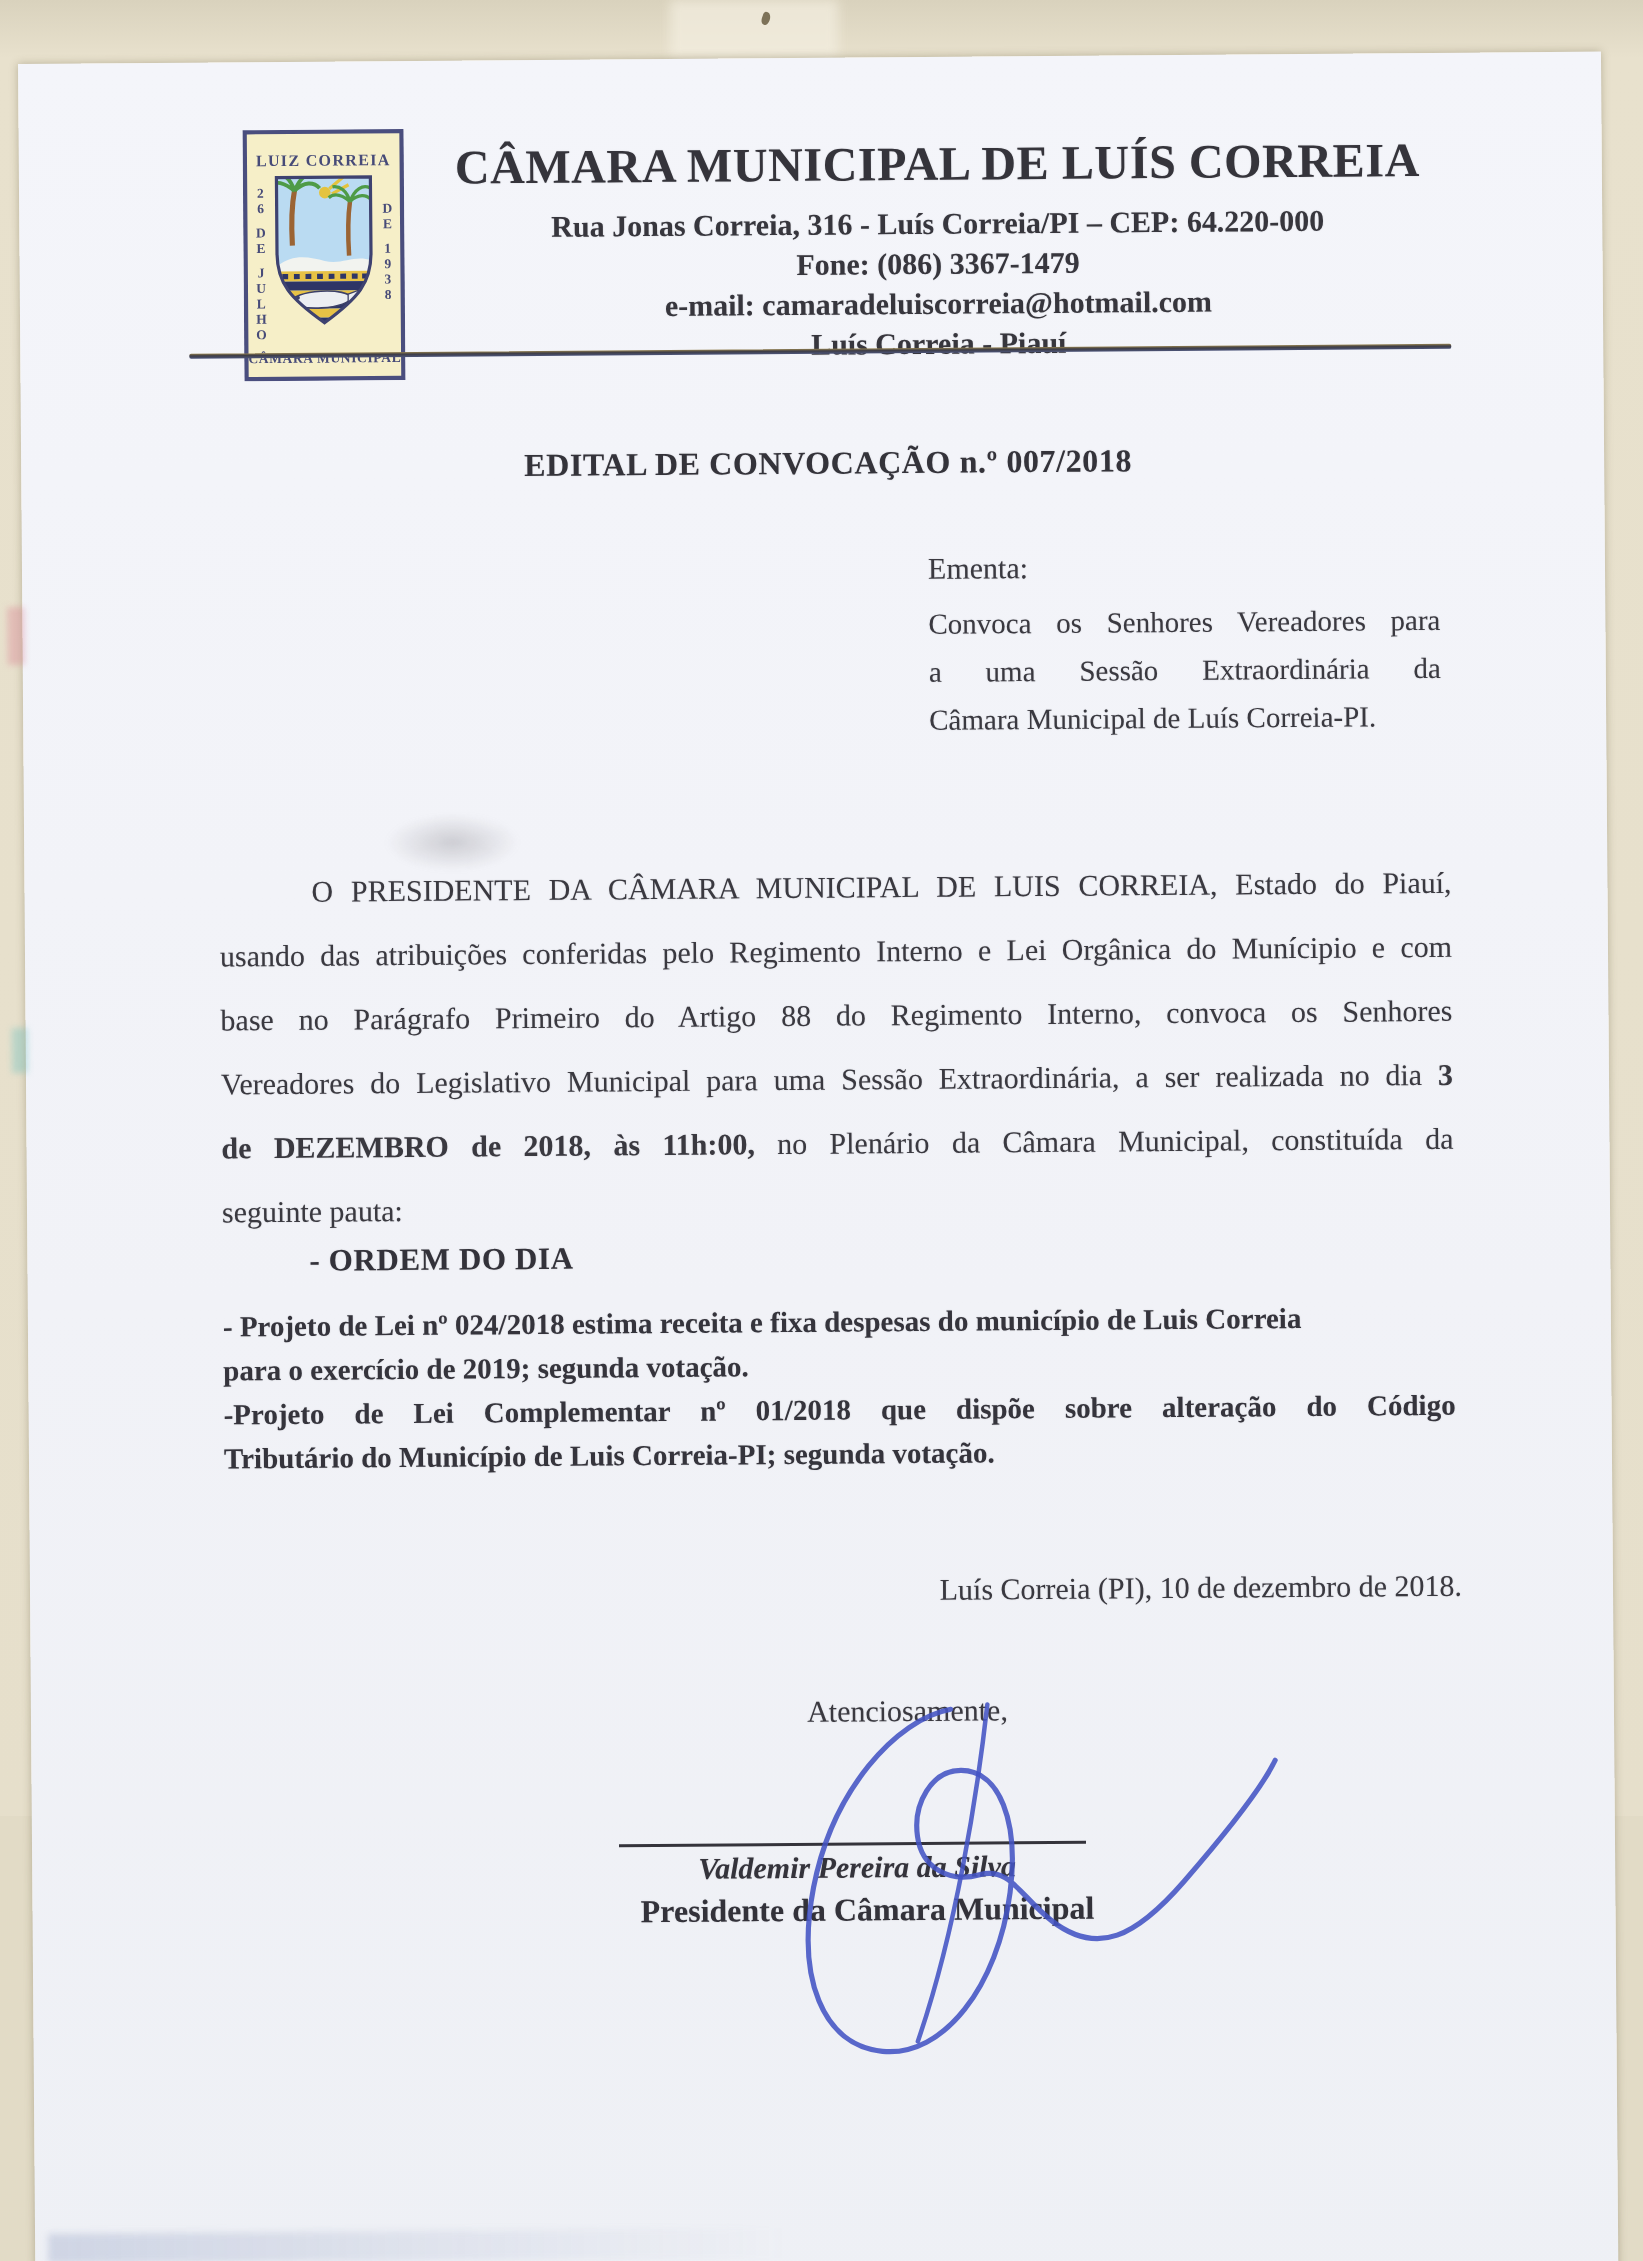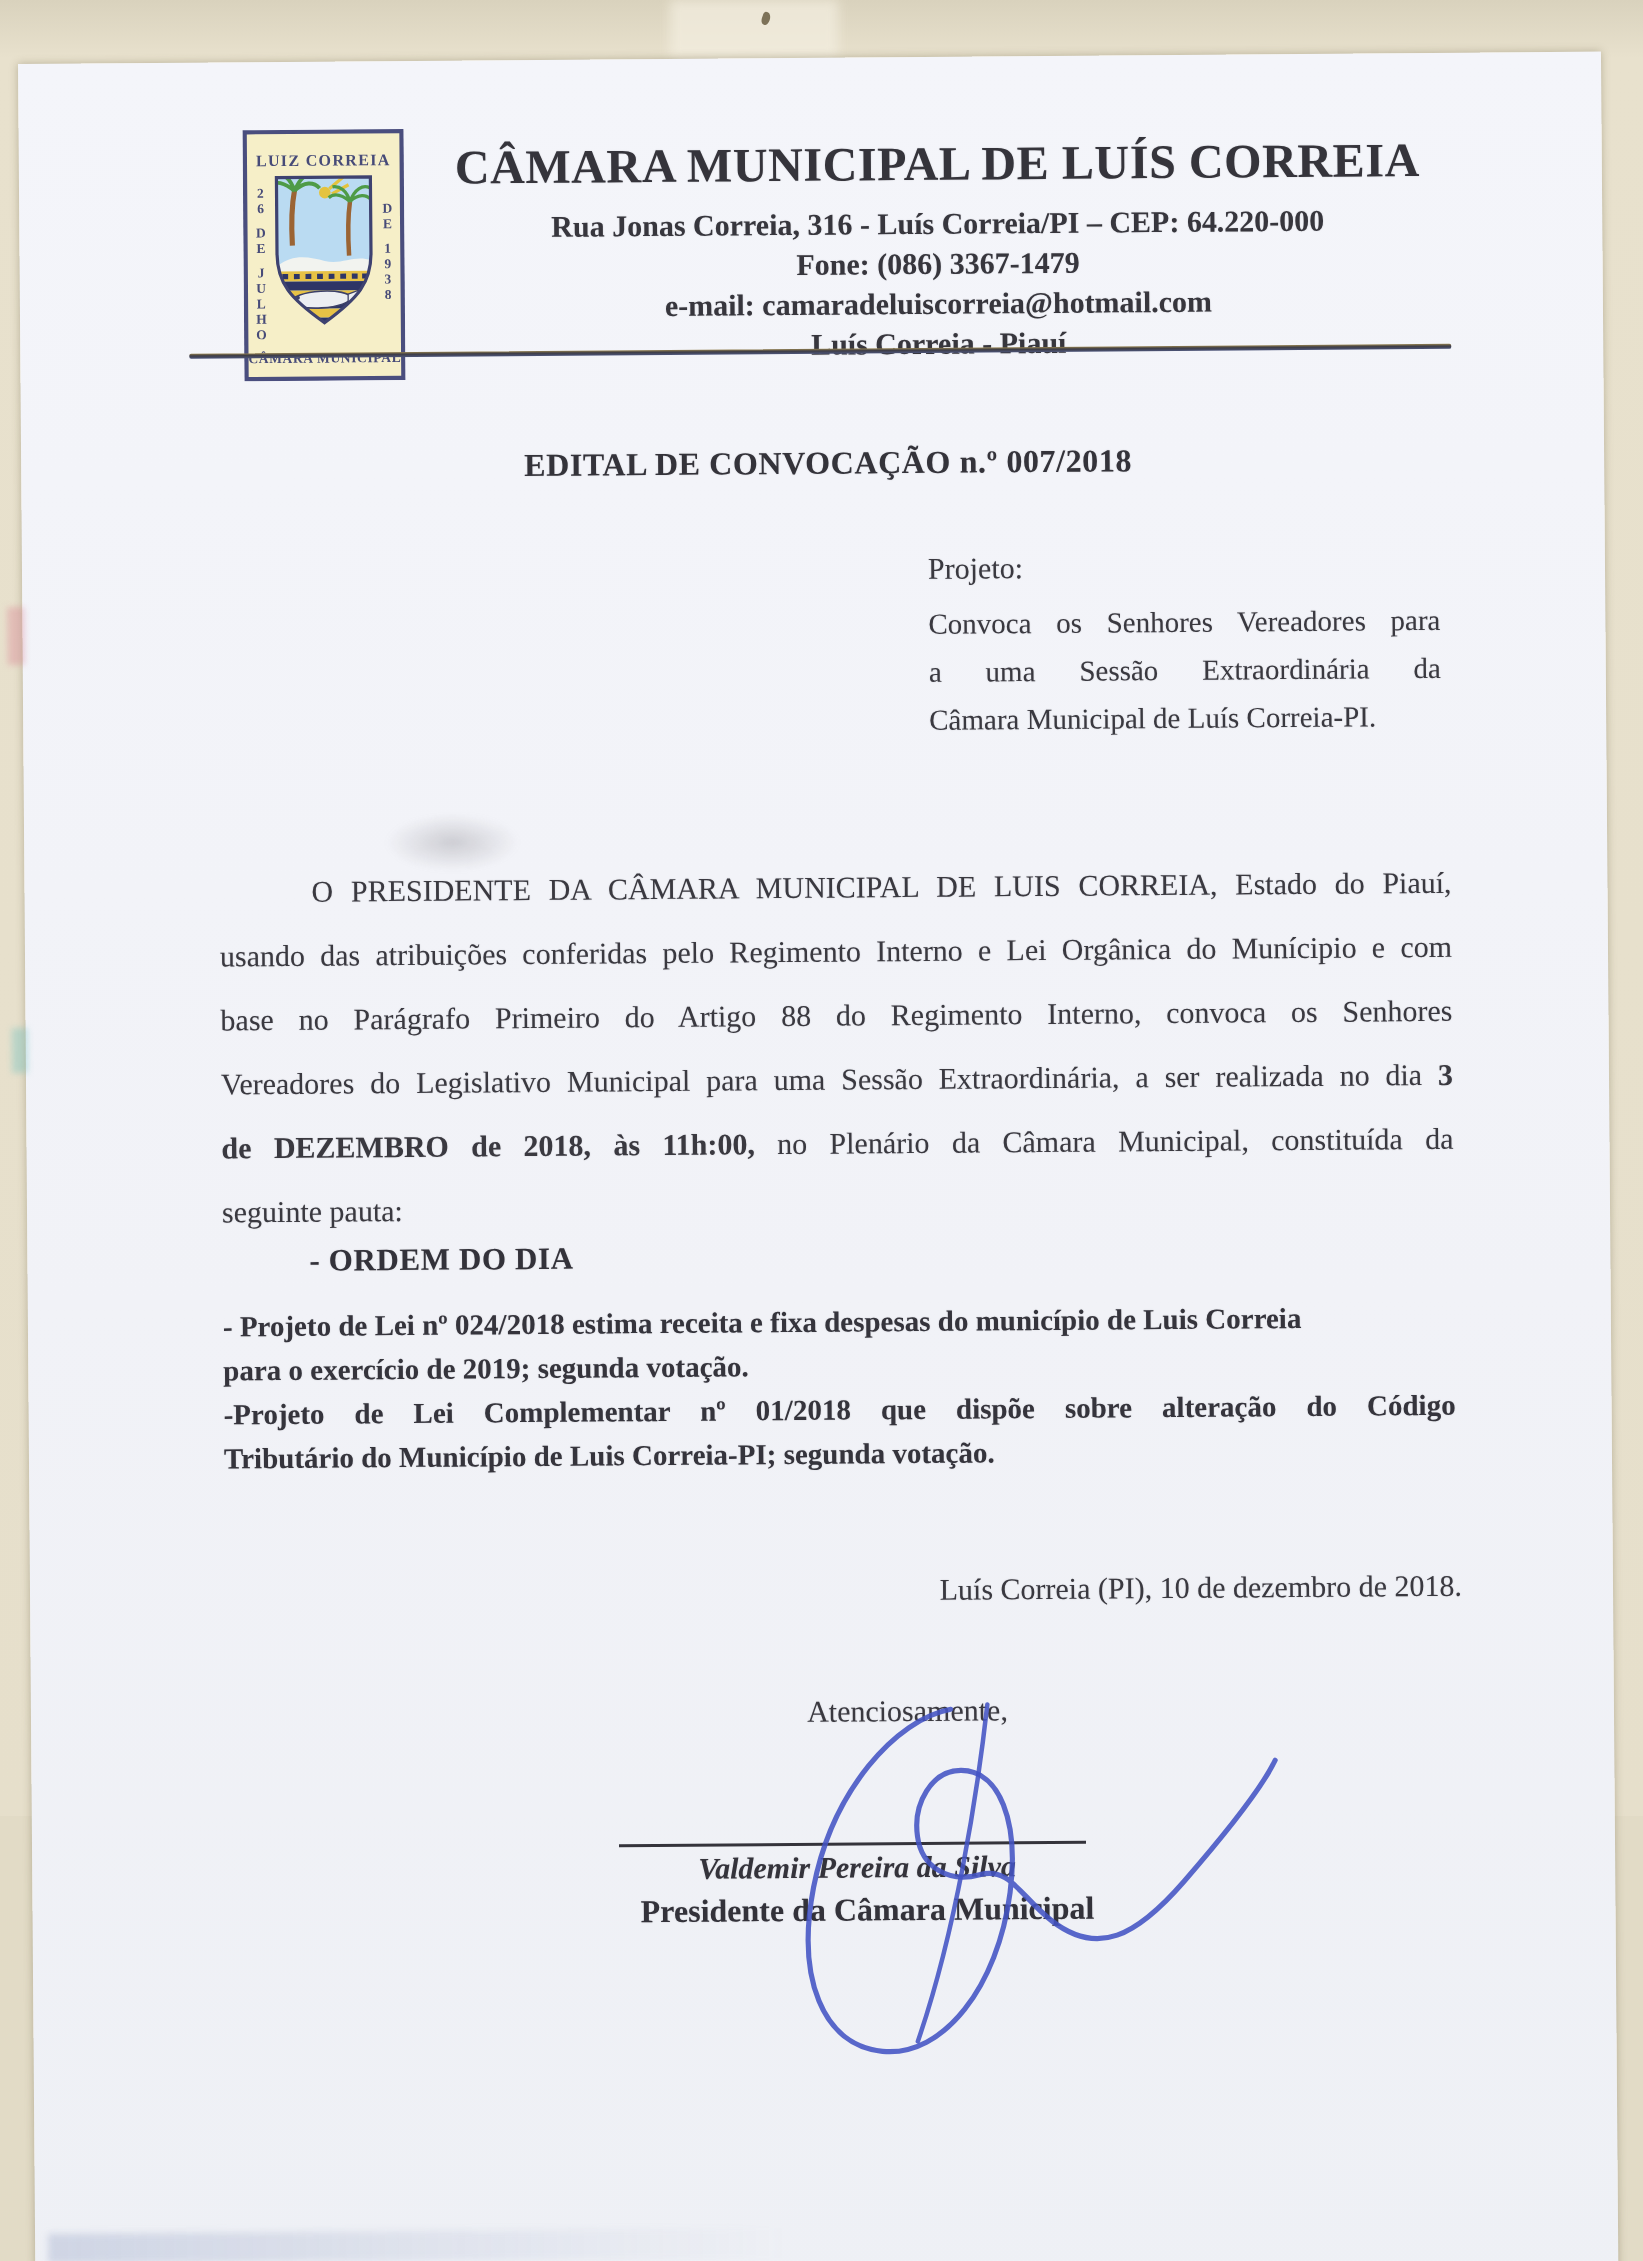--- a/index.html
+++ b/index.html
@@ -108,21 +108,21 @@
 
     <div class="txt hdr hdr-org">CÂMARA MUNICIPAL DE LUÍS CORREIA</div>
     <div class="txt hdr hdr-line" style="top:150px;">Rua Jonas Correia, 316 - Luís Correia/PI – CEP: 64.220-000</div>
     <div class="txt hdr hdr-line" style="top:190px;">Fone: (086) 3367-1479</div>
     <div class="txt hdr hdr-line" style="top:230px;">e-mail: camaradeluiscorreia@hotmail.com</div>
     <div class="txt hdr hdr-line" style="top:270px;">Luís Correia - Piauí</div>
     <div class="rule"></div>
 
     <div class="txt doc-title">EDITAL DE CONVOCAÇÃO n.º 007/2018</div>
 
-    <div class="txt ementa-label">Projeto:</div>
+    <div class="txt ementa-label">Ementa:</div>
     <div class="txt ementa-block" id="ementa-lines">
         <div class="tline j"><span>Convoca os Senhores Vereadores para</span></div>
         <div class="tline j"><span>a uma Sessão Extraordinária da</span></div>
         <div class="tline"><span>Câmara Municipal de Luís Correia-PI.</span></div>
       </div>
 
     <div class="smudge"></div>
     <div class="streak-pink"></div>
     <div class="streak-teal"></div>
 

